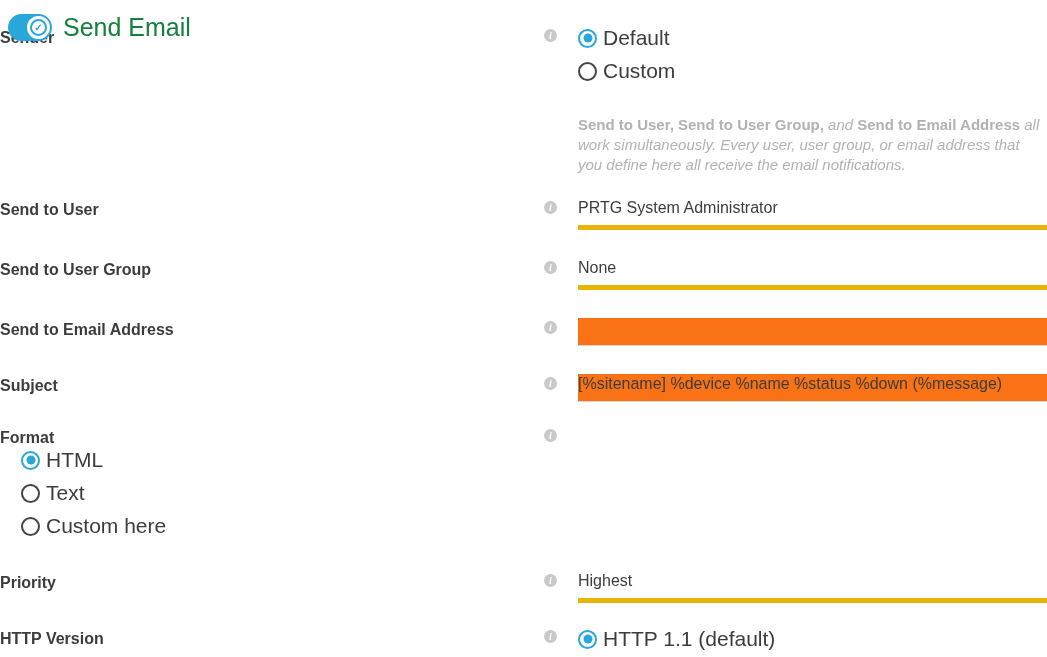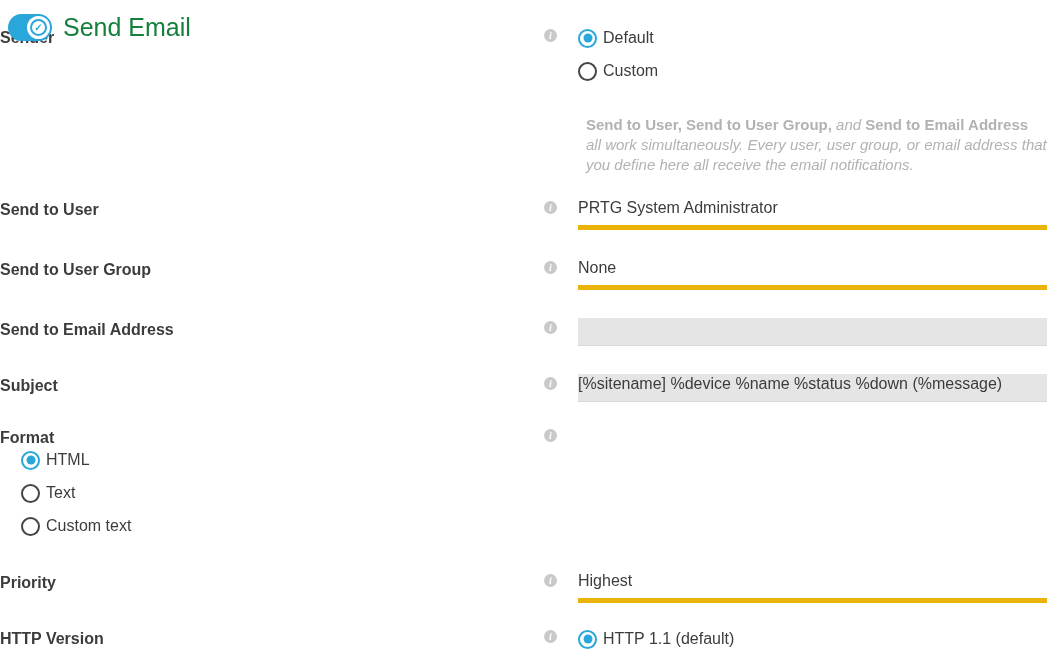--- a/index.html
+++ b/index.html
@@ -54,21 +54,21 @@
     width: 13px; height: 13px; border-radius: 50%;
     background: #c9c9c9; color: #ffffff;
     font-family: "Liberation Serif", serif; font-style: italic; font-weight: bold;
     font-size: 10px; line-height: 13px; text-align: center;
     flex: none; margin-top: 1px; cursor: pointer;
   }
 
   
   .radio-line {
     display: flex; align-items: center; height: 24px; margin-bottom: 9px;
-    font-size: 16px; cursor: pointer;
+    font-size: 21px; cursor: pointer;
   }
   .radio-line:last-child { margin-bottom: 0; }
   .radio {
     width: 19px; height: 19px; border-radius: 50%;
     border: 2px solid #454545; background: #fff;
     margin-right: 6px; flex: none; position: relative;
   }
   .radio.selected { border-color: #29a7db; }
   .radio.selected::after {
     content: ""; position: absolute; left: 50%; top: 50%;
@@ -85,26 +85,26 @@
 
   
   .uline {
     border-bottom: 5px solid #eab308;
     font-size: 16px; line-height: 20px; min-height: 28px;
     padding: 0 0 7px 0; color: #3c3c3c; cursor: pointer;
   }
   input.uline {
     display: block; width: 100%; border: 0;
     border-bottom: 1px solid #d7d7d7;
-    outline: none; background: #e5e5e5; margin: 0;
+    outline: none; background: #f97316; margin: 0;
     font-family: "Liberation Sans", sans-serif;
     height: 28px; border-radius: 0; cursor: text;
   }
 
-  .mt-note     { margin-top: 32px; padding-left: 8px; }
+  .mt-note     { margin-top: 32px; }
   .mt-user     { margin-top: 23px; }
   .mt-field    { margin-top: 28px; }
   .mt-format   { margin-top: 24px; flex-direction: column; }
   .mt-priority { margin-top: 33px; }
   .mt-http     { margin-top: 24px; }
 </style>
 </head>
 <body>
 
 <div class="header">
@@ -191,21 +191,21 @@
       <div class="radio-line">
         <span class="radio selected"></span>
         <span>HTML</span>
       </div>
       <div class="radio-line">
         <span class="radio"></span>
         <span>Text</span>
       </div>
       <div class="radio-line">
         <span class="radio"></span>
-        <span>Custom text</span>
+        <span>Custom here</span>
       </div>
     </div>
   </div>
 
   <div class="row mt-priority">
     <div class="lbl">
       <span>Priority</span>
       <span class="info-icon">i</span>
     </div>
     <div class="ctl">

